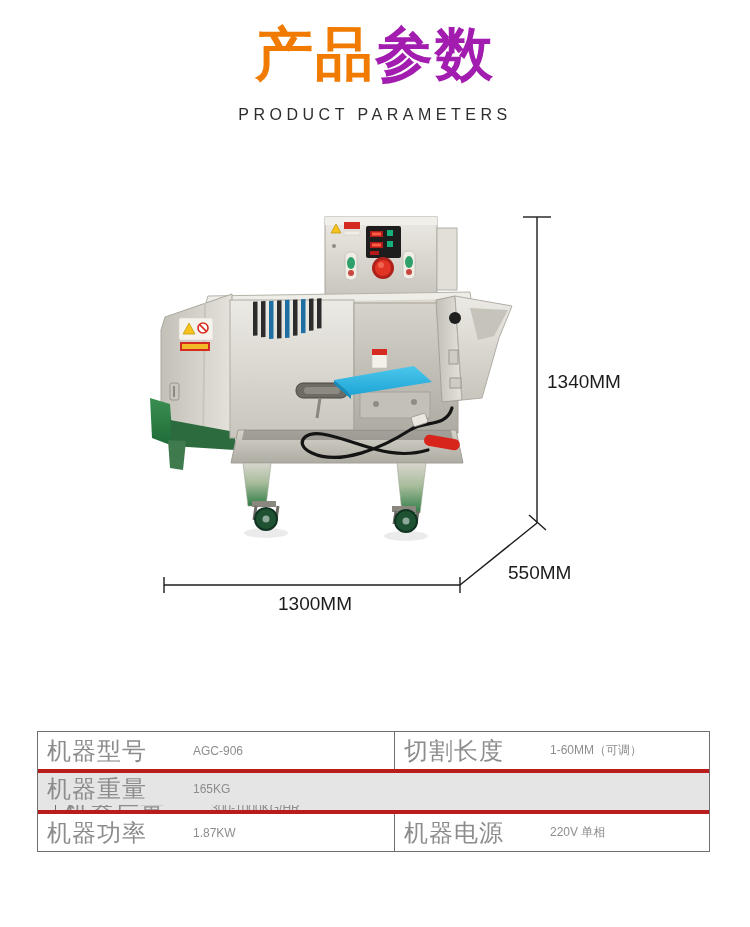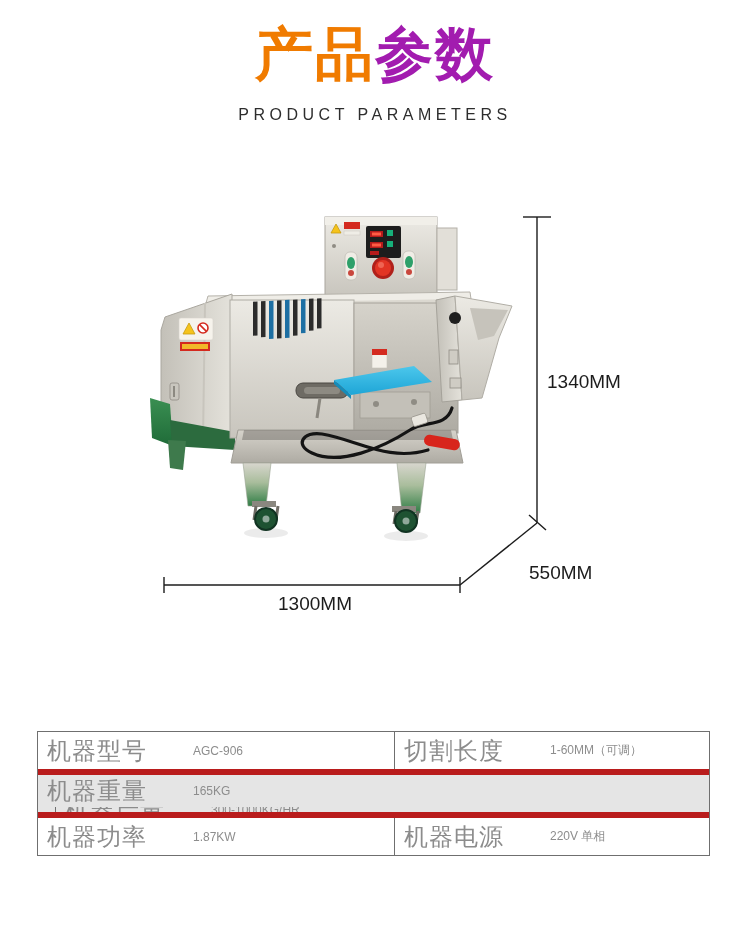--- a/index.html
+++ b/index.html
@@ -10,26 +10,26 @@
   .header{position:absolute;top:22px;left:0;width:100%;text-align:center;}
   .title{font-size:58px;font-weight:bold;line-height:1.1;letter-spacing:2px;}
   .title .t-orange{color:#f07b00;}
   .title .t-black{color:#a21caf;}
   .subtitle{margin-top:20px;font-size:16px;letter-spacing:4.5px;color:#2d2d2d;}
 
   
   .figure{position:absolute;left:0;top:0;width:750px;height:927px;}
   .dim-label{position:absolute;font-size:19px;color:#1c1c1c;white-space:nowrap;text-align:center;}
   .dim-height{left:547px;top:371px;}
-  .dim-depth{left:529px;top:562px;}
+  .dim-depth{left:508px;top:562px;}
   .dim-width{left:230px;top:593px;width:170px;text-align:center;}
 
   
   .spec-table{position:absolute;left:37px;top:731px;width:671px;border:1px solid #6f6f6f;background:#ffffff;}
-  .trow{display:flex;height:37px;border-bottom:6px solid #b91c1c;}
+  .trow{display:flex;height:37px;border-bottom:4px solid #b91c1c;}
   .trow:last-child{border-bottom:none;}
   .trow.alt{background:#e5e5e5;flex-direction:column;}
   .tcell{display:flex;align-items:center;overflow:hidden;}
   .tcell.left{width:339px;flex:none;}
   .tcell.right{flex:1;border-left:1px solid #6f6f6f;margin-left:17px;}
   .tlabel{width:146px;flex:none;padding-left:9px;font-size:24px;color:#8c8c8c;letter-spacing:1px;white-space:nowrap;}
   .tvalue{font-size:12px;color:#8d8d8d;white-space:nowrap;}
 </style>
 </head>
 <body>

